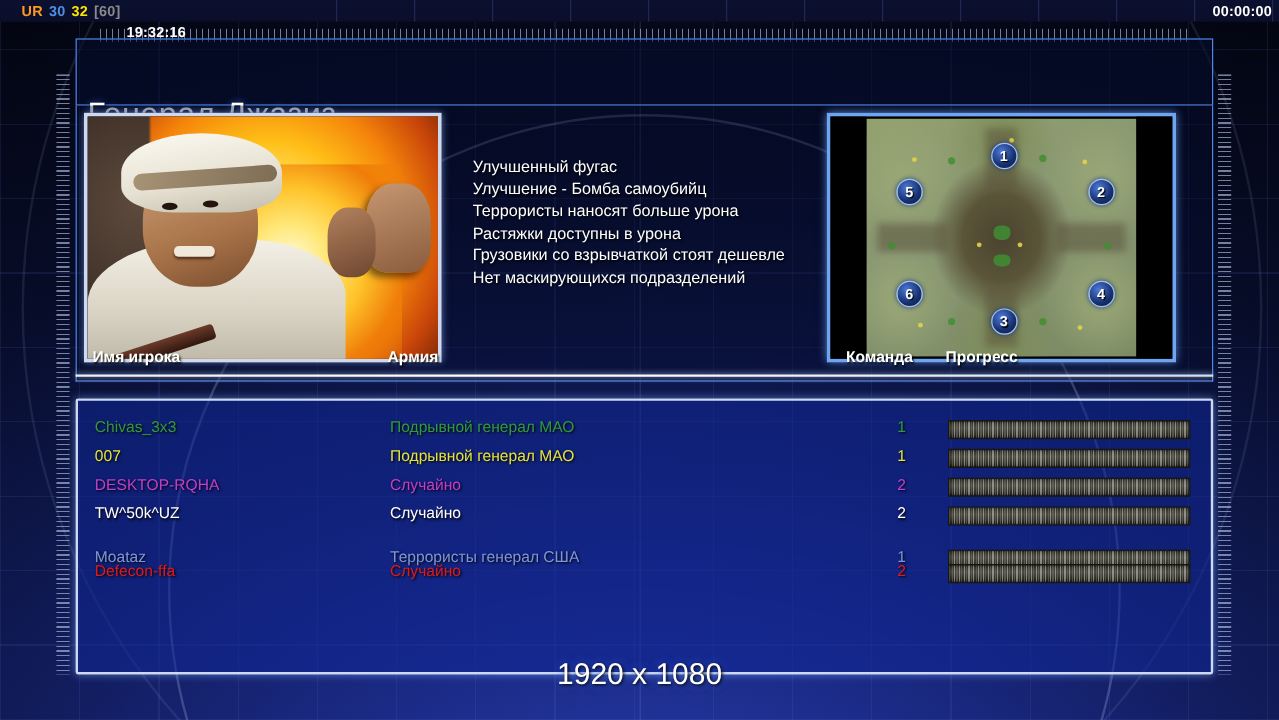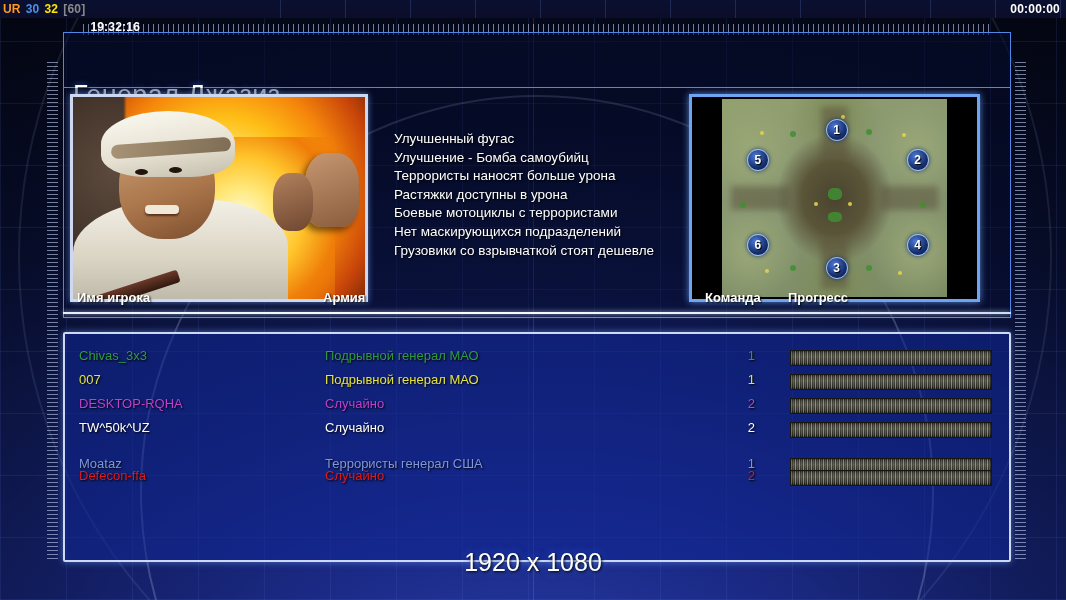--- a/index.html
+++ b/index.html
@@ -16,21 +16,21 @@
   .arc{position:absolute;border-radius:50%;border:2px solid rgba(175,190,225,.28);pointer-events:none;}
   .arc.a1{left:140px;top:95px;width:790px;height:790px;border-color:rgba(180,195,230,.26);}
   .arc.a2{left:18px;top:-260px;width:1030px;height:1030px;border-color:rgba(150,170,215,.13);}
   .vline{position:absolute;left:533px;top:0;width:1px;height:600px;background:rgba(170,190,235,.16);}
 
   
   #hud{position:absolute;left:0;top:0;width:1066px;height:18px;
        background:linear-gradient(180deg,#0b1030 0%,#0a0e2a 100%);
        display:flex;align-items:center;font:bold 12px "Liberation Sans",sans-serif;
        letter-spacing:.2px;z-index:40;}
-  #hud .pad{padding-left:3px;}
+  #hud .pad{padding-left:18px;}
   #hud span{margin-right:5px;}
   .c-ur{color:#ff9b21;} .c-30{color:#4f8fe8;} .c-32{color:#ffe400;}
   .c-60{color:#8a8a8a;} .c-time{color:#ffffff;}
   #hud .right{margin-left:auto;margin-right:6px;color:#fff;}
   #hud .gridcell{position:absolute;top:0;height:18px;width:1px;background:rgba(90,120,200,.25);}
 
   
   #frame{position:absolute;left:37px;top:32px;width:996px;height:530px;z-index:10;}
   
   #titlebar{position:absolute;left:26px;top:0px;width:948px;height:56px;
@@ -198,23 +198,22 @@
           <div class="mouth"></div>
           <div class="gun"></div>
         </div>
       </div>
 
       <div id="desc">
         <div>Улучшенный фугас</div>
         <div>Улучшение - Бомба самоубийц</div>
         <div>Террористы наносят больше урона</div>
         <div>Растяжки доступны в урона</div>
-        <div>Боевые мотоциклы с террористами</div>
+        <div>Грузовики со взрывчаткой стоят дешевле</div>
         <div>Нет маскирующихся подразделений</div>
-        <div>Грузовики со взрывчаткой стоят дешевле</div>
       </div>
 
       <div id="minimap">
         <div id="mapimg">
           <div class="mroad" style="left:44%;top:4%;width:12%;height:26%;"></div>
           <div class="mroad" style="left:44%;top:70%;width:12%;height:26%;"></div>
           <div class="mroad" style="left:4%;top:44%;width:26%;height:12%;"></div>
           <div class="mroad" style="left:70%;top:44%;width:26%;height:12%;"></div>
           <div class="mtree" style="left:30%;top:16%;"></div>
           <div class="mtree" style="left:64%;top:15%;"></div>

